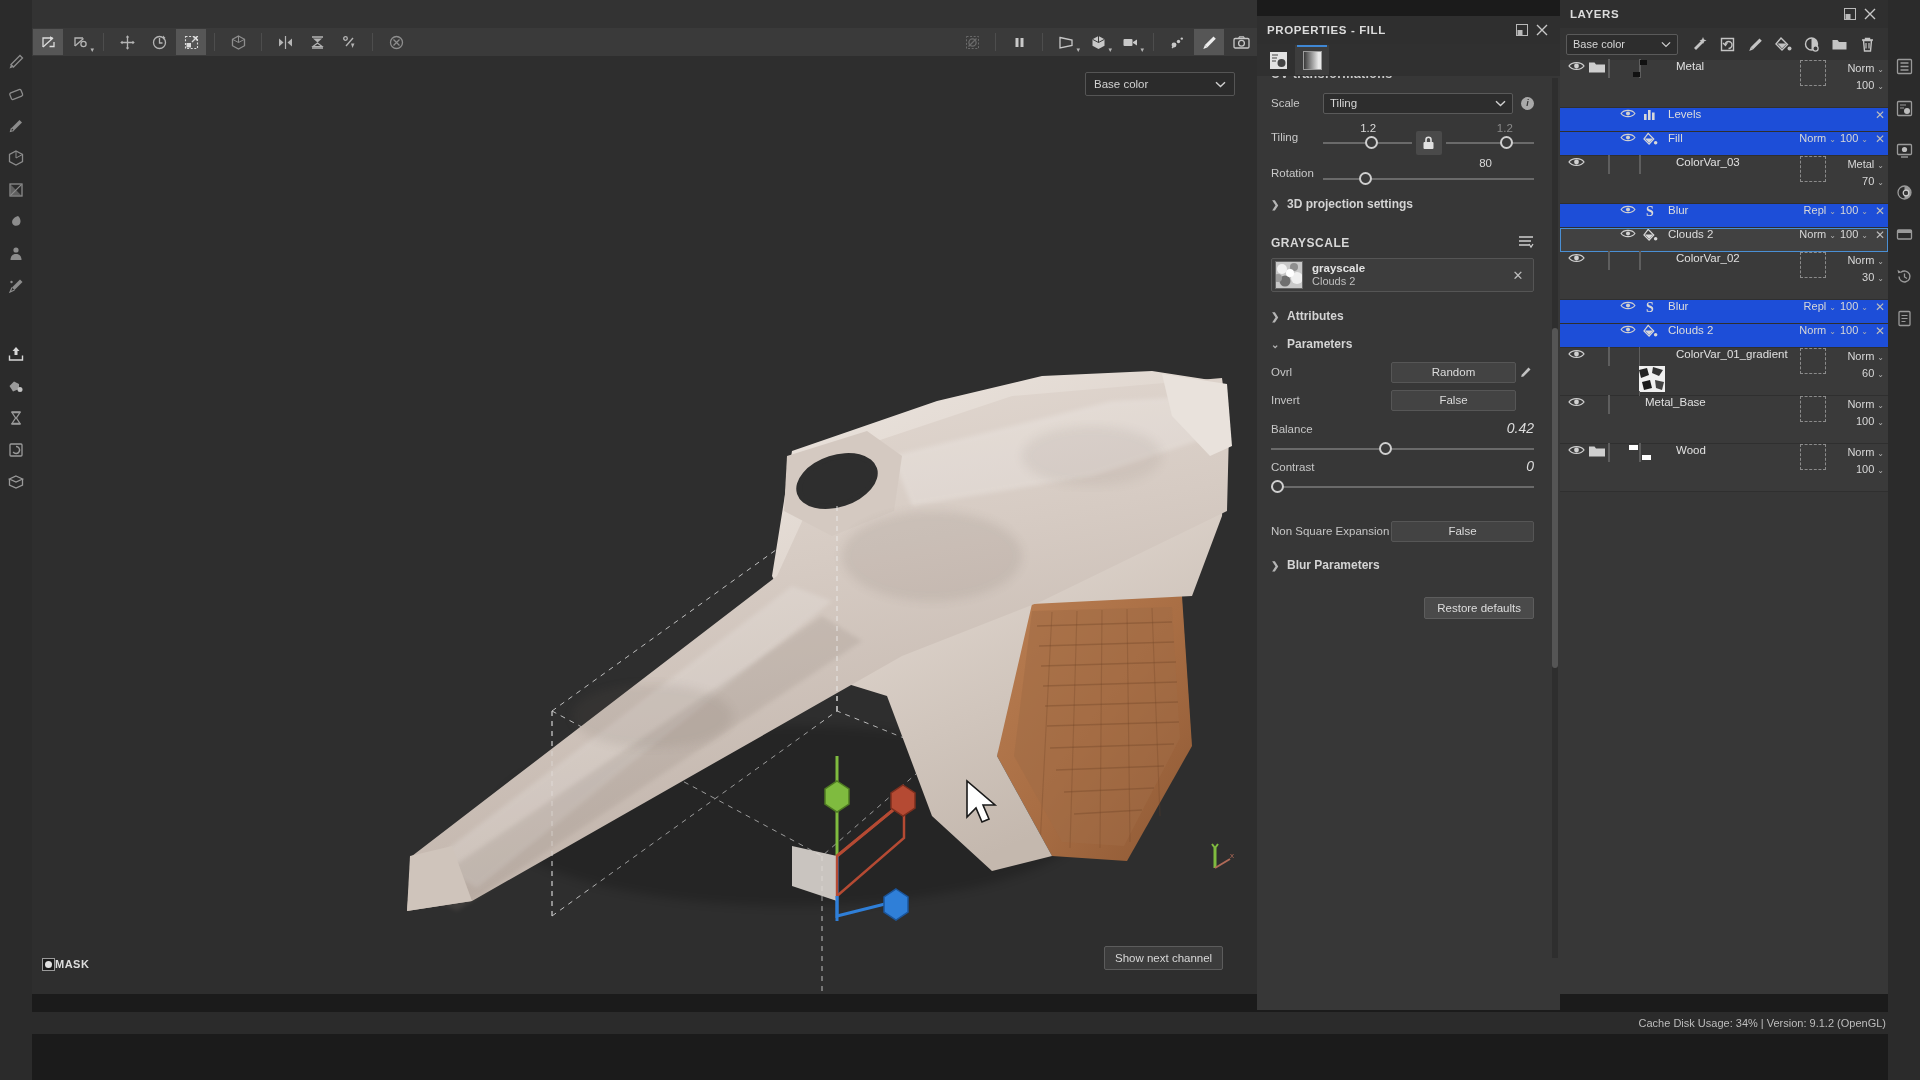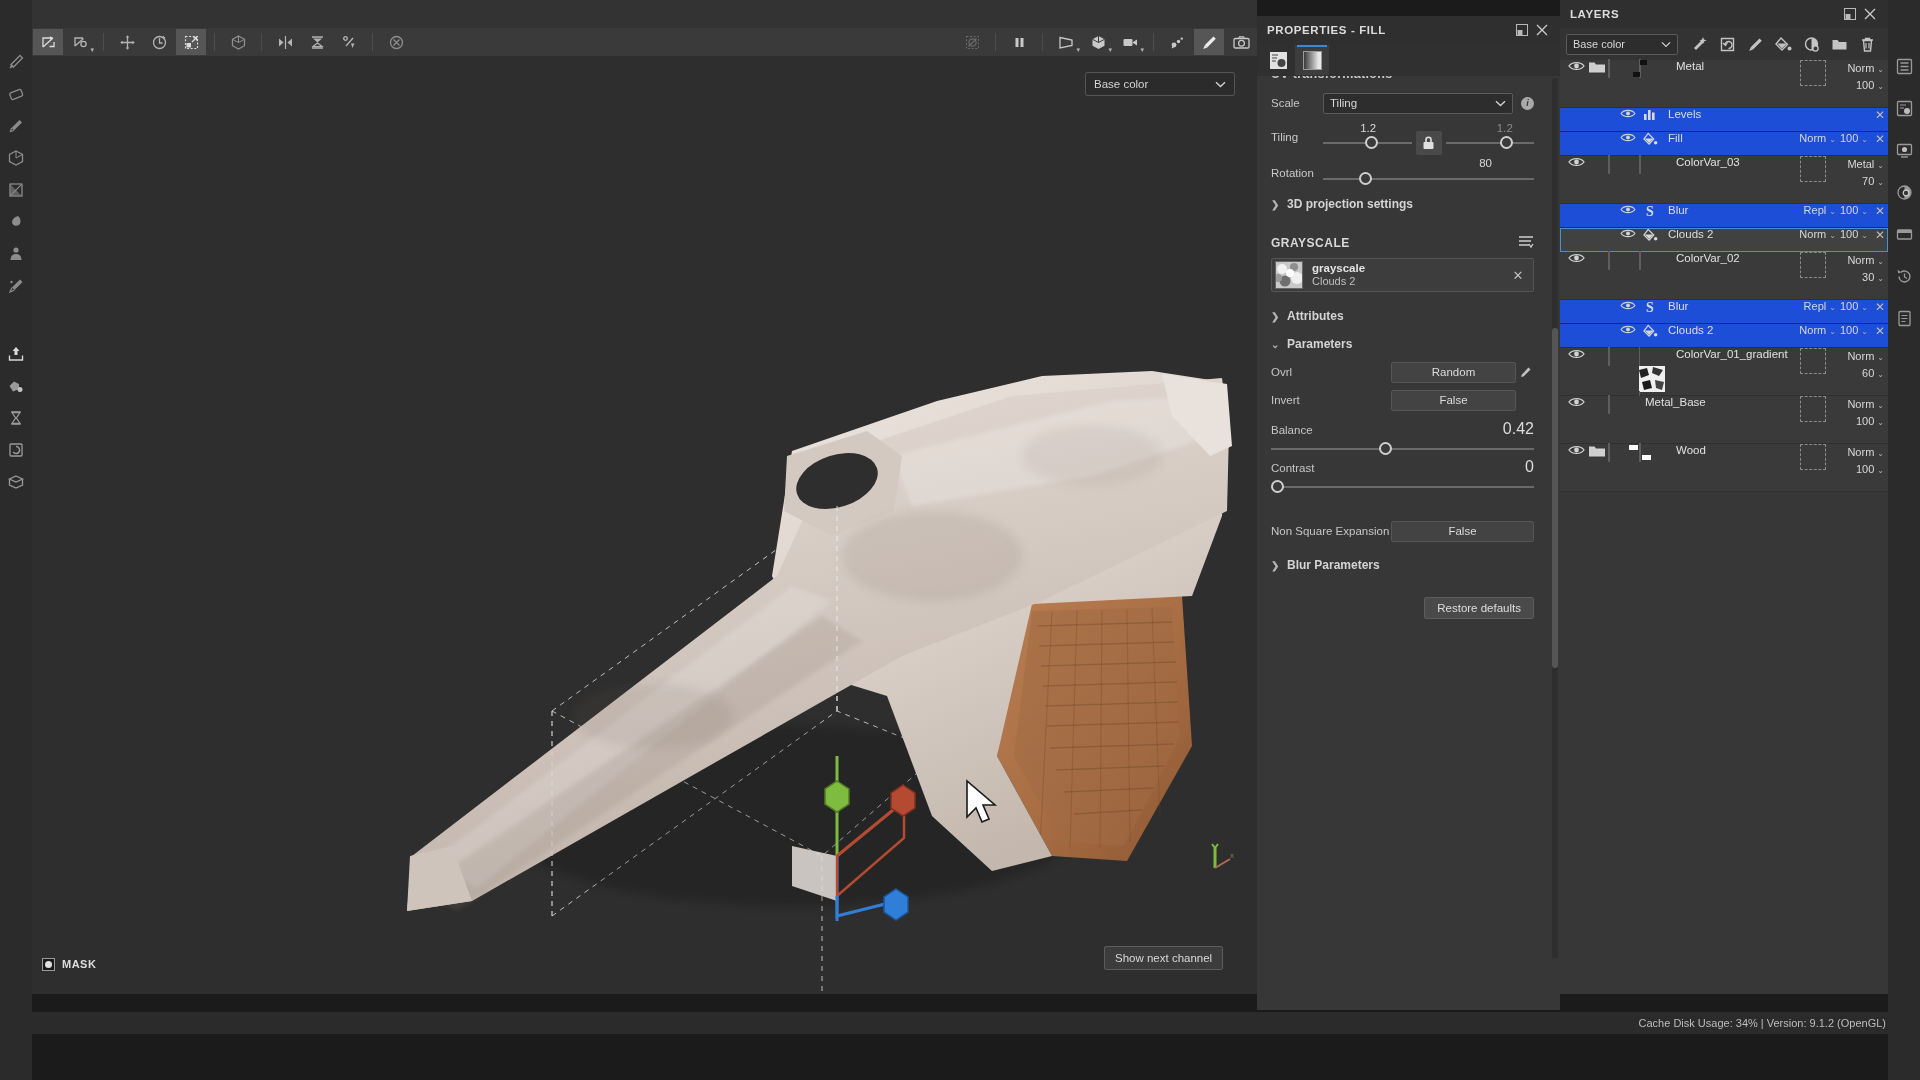--- a/index.html
+++ b/index.html
@@ -61,21 +61,21 @@
   }
   .vp-channel-select {
     position: absolute; right: 22px; top: 16px; width: 150px; height: 24px;
     background: #2b2b2b; border: 1px solid #555; border-radius: 2px;
     display: flex; align-items: center; padding: 0 8px;
     font-size: 11.5px; color: #d2d2d2;
   }
   .vp-channel-select .lbl { flex: 1; }
   .vp-mask-badge {
     position: absolute; left: 10px; bottom: 20px; height: 20px;
-    display: flex; align-items: center; gap: 7px;
+    display: flex; align-items: center; 
     font-size: 11px; font-weight: bold; color: #dedede; letter-spacing: .5px;
   }
   .mask-sq {
     width: 13px; height: 13px; background: #1a1a1a; border: 1px solid #9a9a9a;
     display: flex; align-items: center; justify-content: center;
   }
   .mask-sq::after { content: ""; width: 7px; height: 7px; border-radius: 50%; background: #e0e0e0; }
   .tooltip {
     position: absolute; left: 1104px; top: 946px; padding: 5px 10px;
     background: #3c3c3c; border: 1px solid #5c5c5c; color: #d8d8d8;
@@ -172,21 +172,21 @@
   .prm-row .lab { width: 120px; font-size: 11.5px; color: #c6c6c6; }
   .btn-field {
     flex: 1; height: 21px; background: #434343; border: 1px solid #565656;
     border-radius: 2px; display: flex; align-items: center; justify-content: center;
     font-size: 11.5px; color: #dcdcdc;
   }
   .pencil { width: 18px; display: flex; justify-content: center; color: #c2c2c2; }
 
   .val-row { display: flex; align-items: baseline; height: 20px; }
   .val-row .lab { flex: 1; font-size: 11.5px; color: #c6c6c6; }
-  .val-row .val { font-size: 16px; color: #dcdcdc; }
+  .val-row .val { font-size: 14px; color: #dcdcdc; font-style: italic; }
 
   .flat-track { position: relative; height: 18px; }
   .flat-track .tk { position: absolute; left: 0; right: 0; top: 8px; height: 2px; background: #6a6a6a; }
   .flat-track .kn { position: absolute; top: 2px; width: 13px; height: 13px; border-radius: 50%; background: #3a3a3a; border: 2px solid #cfcfcf; }
 
   .restore-wrap { display: flex; justify-content: flex-end; margin-top: 18px; }
   .restore-btn {
     height: 22px; padding: 0 12px; background: #4a4a4a; border: 1px solid #5d5d5d;
     border-radius: 2px; font-size: 11.5px; color: #dedede;
     display: flex; align-items: center;

